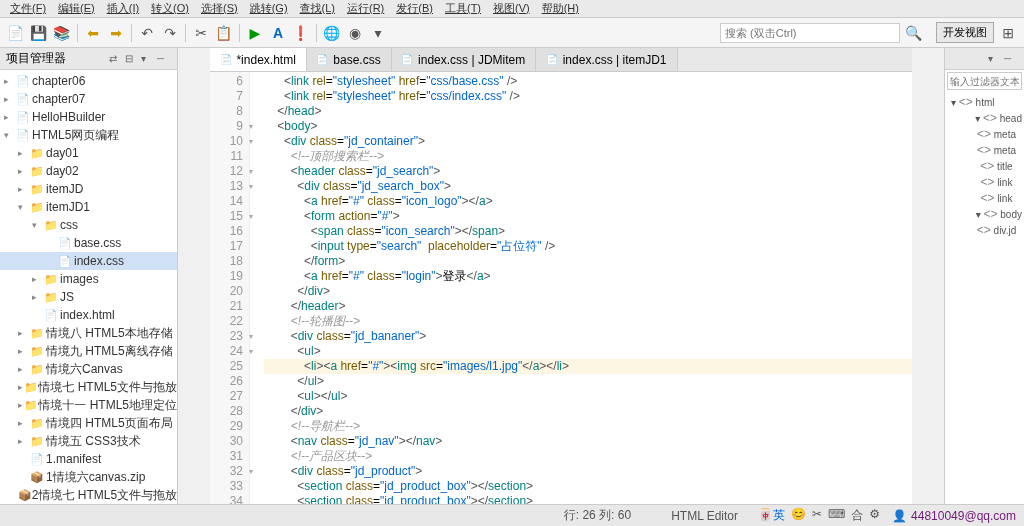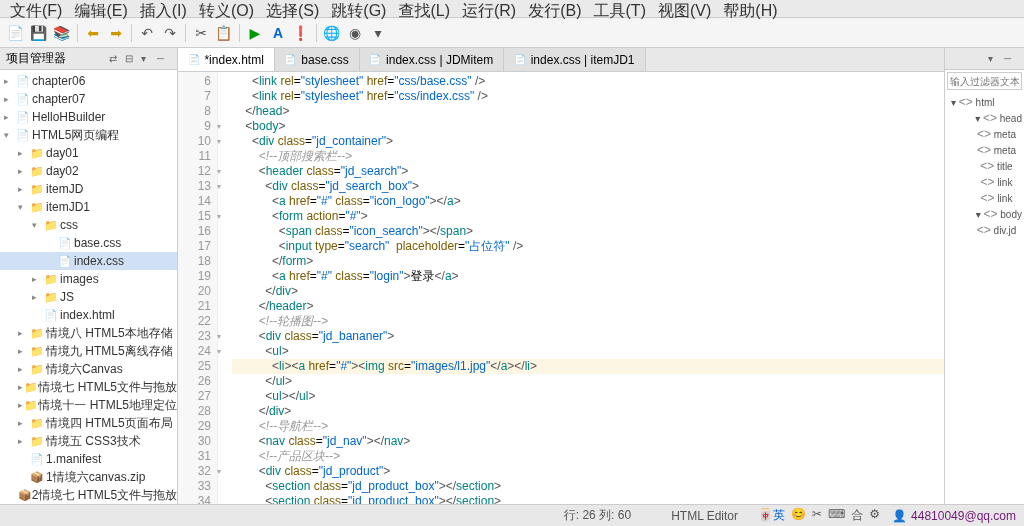--- a/index.html
+++ b/index.html
@@ -1,28 +1,28 @@
 <!DOCTYPE html>
 <html><head>
 <meta charset="utf-8">
 <style>
 * { margin: 0; padding: 0; box-sizing: border-box; font-family: "Microsoft YaHei", sans-serif; font-size: 12px; }
 body { background: #f0f0f0; height: 526px; width: 1024px; overflow: hidden; }
 
 .menubar { background: #eaeaea; height: 18px; display: flex; padding: 0 4px; border-bottom: 1px solid #ccc; }
-.menubar span { padding: 1px 6px; color: #333; cursor: pointer; font-size: 16px; }
+.menubar span { padding: 1px 6px; color: #333; cursor: pointer; font-size: 11px; text-decoration: underline; }
 
 .toolbar { background: #f5f5f5; height: 30px; display: flex; align-items: center; padding: 0 6px; border-bottom: 1px solid #ccc; gap: 3px; }
 .tb-icon { width: 20px; height: 20px; display: inline-flex; align-items: center; justify-content: center; font-size: 14px; color: #555; cursor: pointer; }
 .tb-sep { width: 1px; height: 18px; background: #ccc; margin: 0 2px; }
 .search-box { margin-left: auto; display: flex; align-items: center; gap: 4px; }
 .search-box input { width: 180px; height: 20px; border: 1px solid #ccc; padding: 0 4px; font-size: 11px; }
 .persp-btn { border: 1px solid #aaa; padding: 2px 6px; background: #e8e8e8; font-size: 11px; margin-left: 8px; }
 
-.main { display: flex; height: 456px; }
+.main { display: flex; height: 456px; gap: 32px; }
 
 .sidebar { width: 178px; background: #fff; border-right: 1px solid #ccc; display: flex; flex-direction: column; }
 .panel-header { background: #e8e8e8; height: 22px; display: flex; align-items: center; padding: 0 6px; border-bottom: 1px solid #ccc; font-size: 11px; }
 .panel-header .title { flex: 1; }
 .panel-header .picon { width: 14px; font-size: 10px; color: #666; cursor: pointer; margin-left: 2px; }
 .tree { flex: 1; overflow: auto; padding: 2px 0; }
 .tree-item { display: flex; align-items: center; height: 18px; padding-left: 4px; cursor: pointer; white-space: nowrap; }
 .tree-item.selected { background: #d0e0f5; }
 .tree-toggle { width: 12px; color: #888; font-size: 9px; }
 .tree-icon { width: 16px; font-size: 11px; }
@@ -94,20 +94,26 @@
   <span class="tb-icon">✂</span>
   <span class="tb-icon">📋</span>
   <span class="tb-sep"></span>
   <span class="tb-icon" style="color:#090">▶</span>
   <span class="tb-icon" style="color:#06c;font-weight:bold">A</span>
   <span class="tb-icon" style="color:#c00">❗</span>
   <span class="tb-sep"></span>
   <span class="tb-icon">🌐</span>
   <span class="tb-icon">◉</span>
   <span class="tb-icon">▾</span>
+  <div class="search-box">
+    <input placeholder="搜索 (双击Ctrl)" style="">
+    <span class="tb-icon">🔍</span>
+    <span class="persp-btn">开发视图</span>
+    <span class="tb-icon">⊞</span>
+  </div>
 </div>
 
 <div class="main">
   <div class="sidebar">
     <div class="panel-header">
       <span class="title">项目管理器</span>
       <span class="picon">⇄</span>
       <span class="picon">⊟</span>
       <span class="picon">▾</span>
       <span class="picon">─</span>

